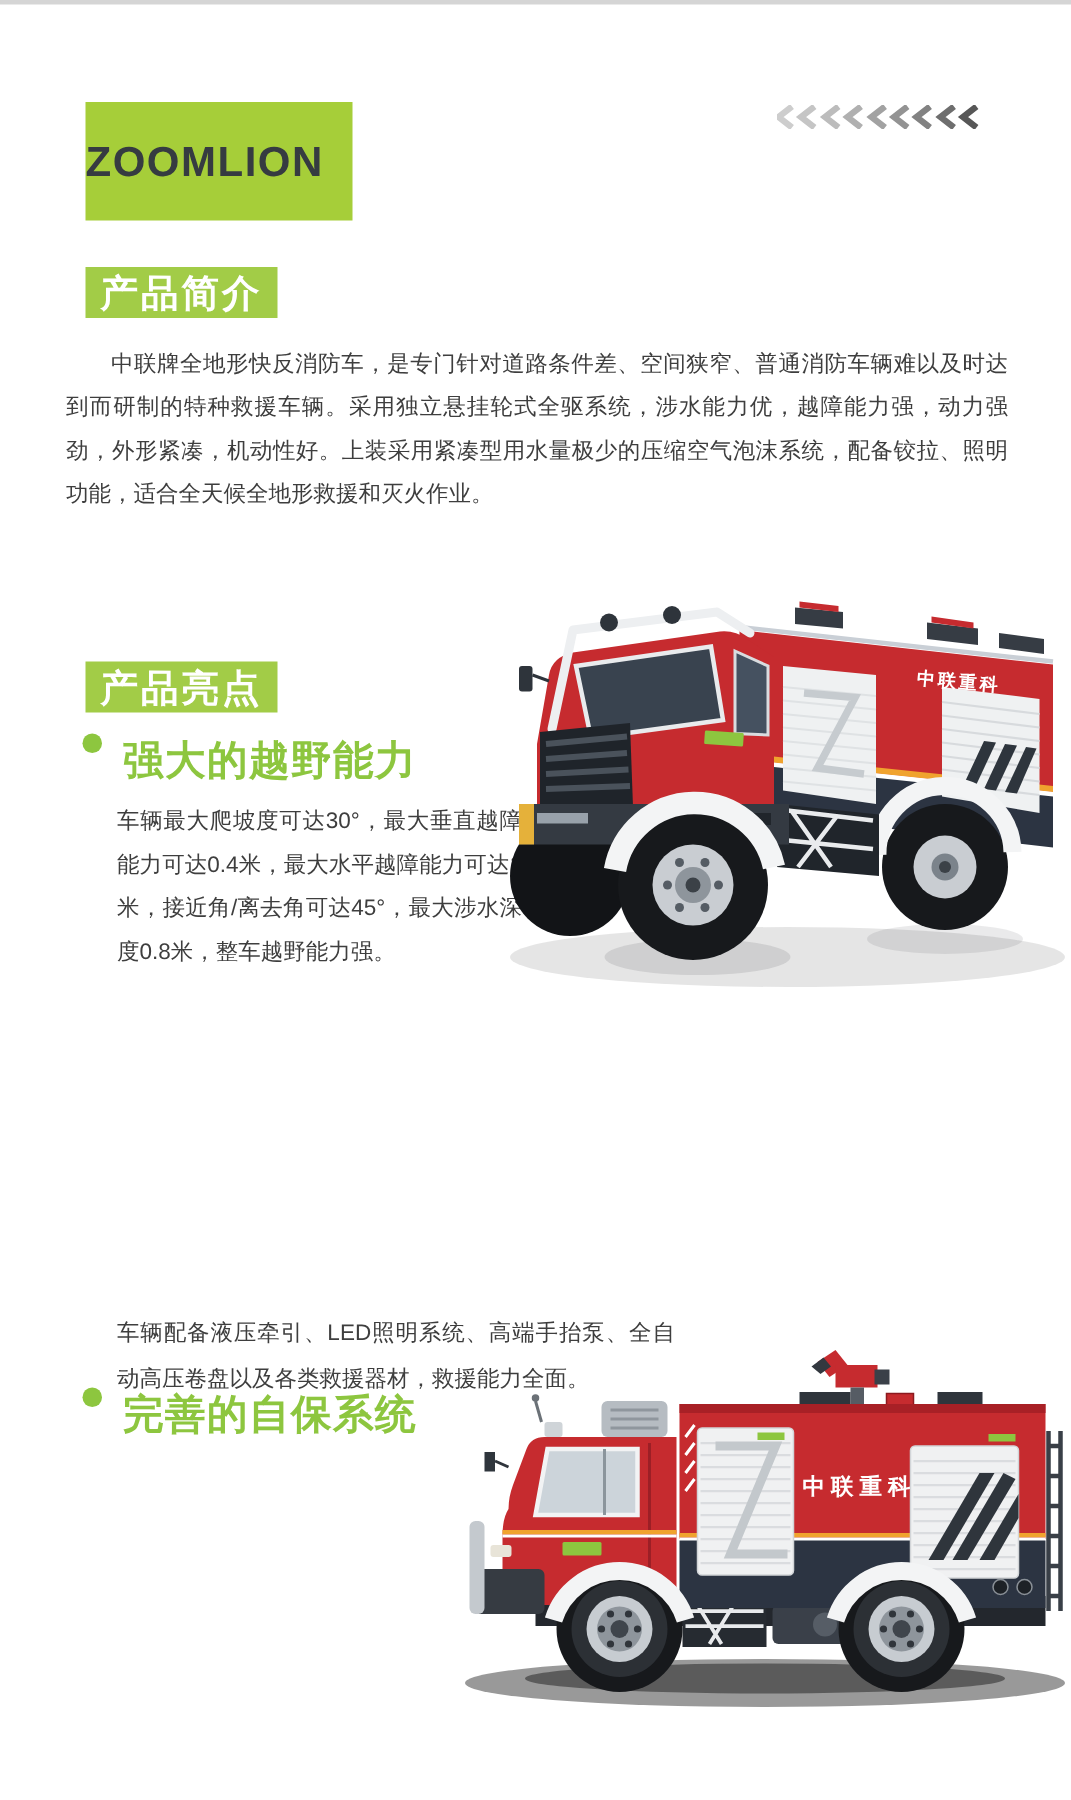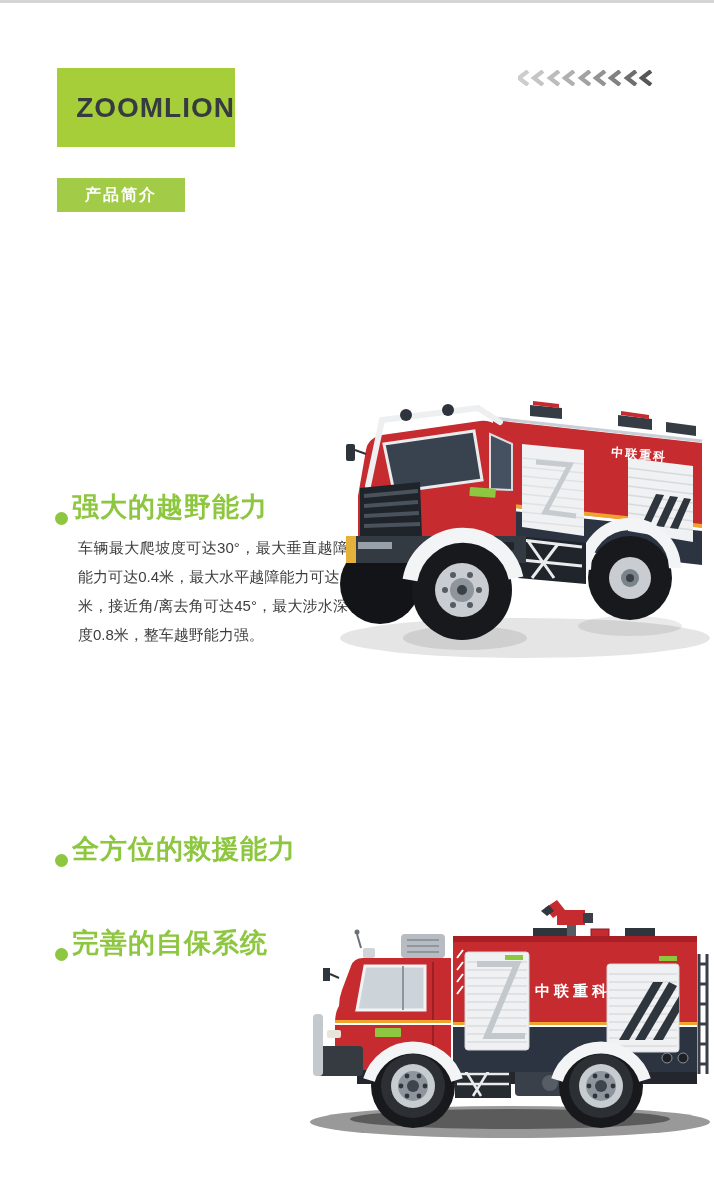--- a/index.html
+++ b/index.html
@@ -4,44 +4,44 @@
 <style>
   html,body { margin:0; padding:0; background:#fff; }
   .page {
     position:relative; width:714px; height:1200px; background:#ffffff;
     overflow:hidden; font-family:"Liberation Sans", sans-serif;
   }
   .top-strip { position:absolute; top:0; left:0; width:714px; height:3px; background:#d5d5d5; }
 
   .logo-box {
     position:absolute; left:57px; top:68px; width:178px; height:79px;
-    background:#a6ce39; display:flex; align-items:center; justify-content:flex-end;
+    background:#a6ce39; display:flex; align-items:center; justify-content:flex-start;
     color:#363b41; font-size:28px; font-weight:bold; letter-spacing:1px;
   }
   .chevrons { position:absolute; top:70px; right:56px; width:140px; height:16px; }
   .page-title {
     position:absolute; top:96px; right:52px; font-size:34px; font-weight:bold;
     color:#7e7e7e; letter-spacing:1px; white-space:nowrap;
   }
 
   .section-label {
     position:absolute; left:57px; width:128px; height:34px; background:#a2cc47;
-    color:#ffffff; font-size:16px; font-weight:bold; letter-spacing:2px;
+    color:#ffffff; font-size:25px; font-weight:bold; letter-spacing:2px;
     display:flex; align-items:center; justify-content:center;
   }
   .label-intro { top:178px; }
   .label-highlights { top:441px; }
 
   .intro-text {
     position:absolute; left:44px; top:228px; width:628px;
     font-size:15px; line-height:29px; color:#3e3e3e; text-align:justify;
   }
   .intro-text p { margin:0; text-indent:2em; }
 
-  .hl-head { position:absolute; left:55px; display:flex; align-items:flex-end; gap:4px; }
+  .hl-head { position:absolute; left:55px; display:flex; align-items:flex-start; gap:14px; }
   .hl-dot { width:13px; height:13px; border-radius:50%; background:#8dc63f; flex:0 0 auto; }
   .hl-title { font-size:27px; font-weight:bold; color:#8dc63f; letter-spacing:1px; white-space:nowrap; }
   .hl-text {
     position:absolute; left:78px; font-size:15px; line-height:29px;
     color:#3e3e3e; text-align:justify;
   }
   .head-1 { top:489px; }  .text-1 { top:533px; width:270px; }
   .head-2 { top:686px; }  .text-2 { top:730px; width:592px; line-height:31px; }
   .head-3 { top:831px; }  .text-3 { top:873px; width:372px; line-height:31px; }
   .head-4 { top:925px; }  .text-4 { top:1016px; width:238px; line-height:32px; }
@@ -71,34 +71,35 @@
     <polyline points="102,1 93,8 102,15" fill="none" stroke="#828282" stroke-width="4.2"></polyline>
     <polyline points="118,1 109,8 118,15" fill="none" stroke="#6e6e6e" stroke-width="4.2"></polyline>
     <polyline points="133,1 124,8 133,15" fill="none" stroke="#575757" stroke-width="4.2"></polyline>
   </svg>
 
 
   <div class="section-label label-intro">
     <span>产品简介</span>
   </div>
   <div class="intro-text">
-  </div>
-
+    <p>中联牌全地形快反消防车，是专门针对道路条件差、空间狭窄、普通消防车辆难以及时达到而研制的特种救援车辆。采用独立悬挂轮式全驱系统，涉水能力优，越障能力强，动力强劲，外形紧凑，机动性好。上装采用紧凑型用水量极少的压缩空气泡沫系统，配备铰拉、照明功能，适合全天候全地形救援和灭火作业。</p>
+  </div>
+
+  <div class="section-label label-highlights">
+    <span>产品亮点</span>
+  </div>
 
   <div class="hl-head head-1">
     <span class="hl-dot"></span>
     <span class="hl-title">强大的越野能力</span>
   </div>
   <div class="hl-text text-1">车辆最大爬坡度可达30°，最大垂直越障能力可达0.4米，最大水平越障能力可达1米，接近角/离去角可达45°，最大涉水深度0.8米，整车越野能力强。</div>
 
 
-  <div class="hl-head head-3">
-    <span class="hl-dot"></span>
-    <span class="hl-title">全方位的救援能力</span>
-  </div>
+  <div class="hl-text text-3">车辆配备液压牵引、LED照明系统、高端手抬泵、全自动高压卷盘以及各类救援器材，救援能力全面。</div>
 
   <div class="hl-head head-4">
     <span class="hl-dot"></span>
     <span class="hl-title">完善的自保系统</span>
   </div>
 
   <svg class="truck1" viewBox="0 0 384 278">
 
     <g opacity="1">
       <ellipse cx="195" cy="250" rx="185" ry="20" fill="#000000" opacity="0.10"></ellipse>

